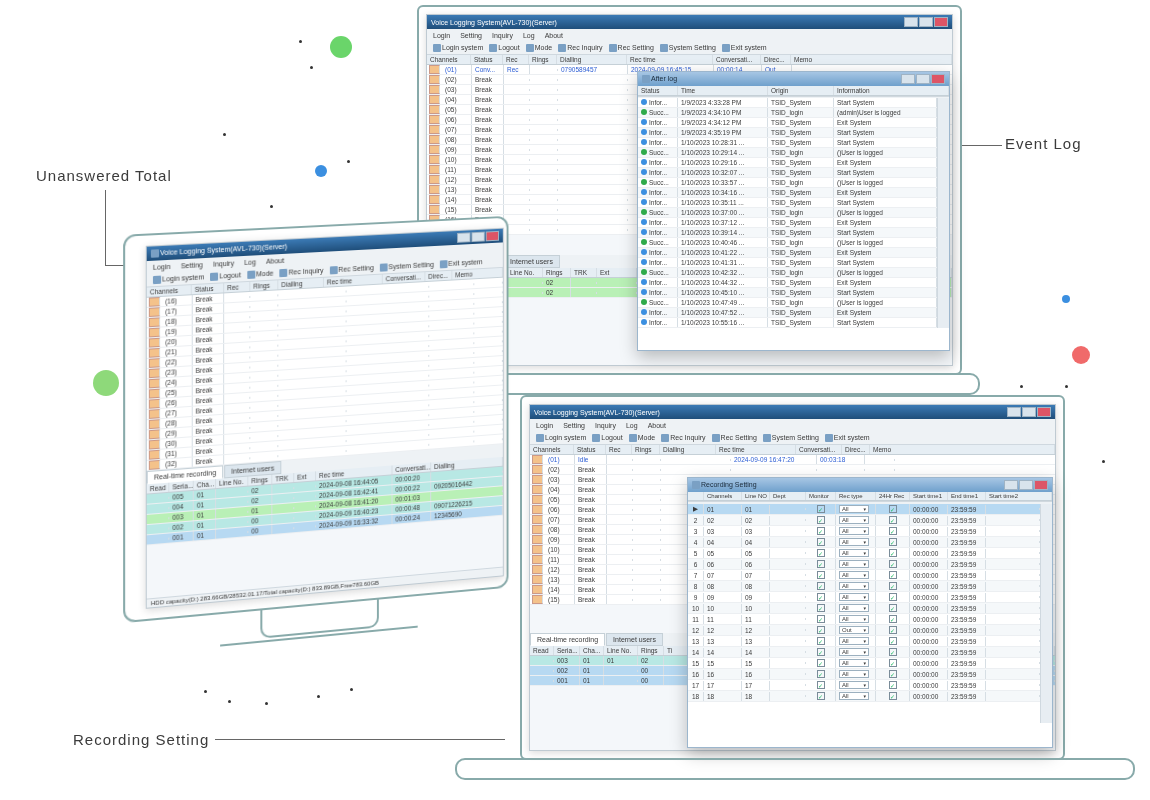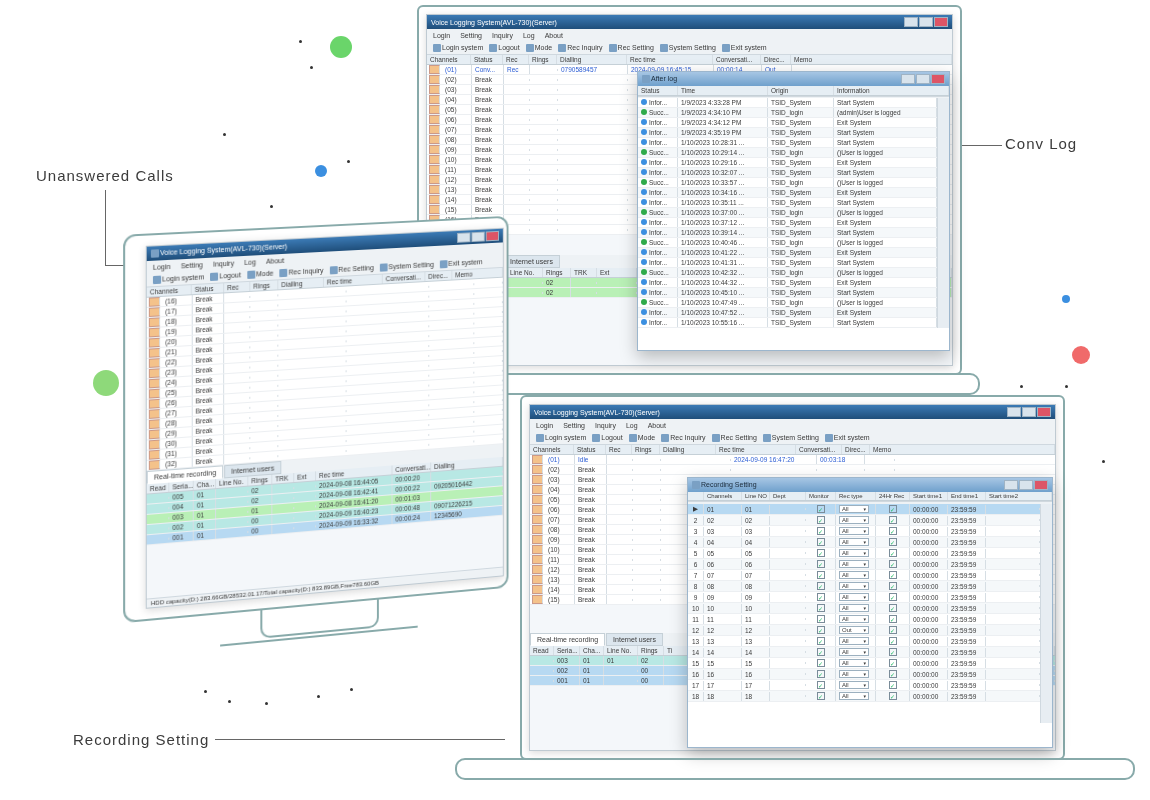--- a/index.html
+++ b/index.html
@@ -67,25 +67,25 @@
 <div class="dot" style="left:130px;top:325px;width:3px;height:3px;background:#333"></div>
 <div class="dot" style="left:270px;top:205px;width:3px;height:3px;background:#333"></div>
 <div class="dot" style="left:223px;top:133px;width:3px;height:3px;background:#333"></div>
 <div class="dot" style="left:1102px;top:460px;width:3px;height:3px;background:#333"></div>
 <div class="dot" style="left:204px;top:690px;width:3px;height:3px;background:#333"></div>
 <div class="dot" style="left:228px;top:700px;width:3px;height:3px;background:#333"></div>
 <div class="dot" style="left:265px;top:702px;width:3px;height:3px;background:#333"></div>
 <div class="dot" style="left:317px;top:695px;width:3px;height:3px;background:#333"></div>
 <div class="dot" style="left:350px;top:688px;width:3px;height:3px;background:#333"></div>
 
-<div class="label" style="left:36px;top:167px">Unanswered Calls</div>
+<div class="label" style="left:36px;top:167px">Unanswered Total</div>
 <div class="leader" style="left:105px;top:190px;width:0;height:75px;border-left-width:1px"></div>
 <div class="leader" style="left:105px;top:265px;width:60px;height:0;border-top-width:1px"></div>
 
-<div class="label" style="left:1005px;top:135px">Conv Log</div>
+<div class="label" style="left:1005px;top:135px">Event Log</div>
 <div class="leader" style="left:960px;top:145px;width:42px;height:0;border-top-width:1px"></div>
 <div class="leader" style="left:960px;top:145px;width:0;height:130px;border-left-width:1px"></div>
 <div class="leader" style="left:950px;top:275px;width:10px;height:0;border-top-width:1px"></div>
 
 <div class="label" style="left:73px;top:731px">Recording Setting</div>
 <div class="leader" style="left:215px;top:739px;width:290px;height:0;border-top-width:1px"></div>
 
 <div class="device" style="left:417px;top:5px;width:545px;height:370px">
   <div class="win" style="left:7px;top:7px;right:7px;bottom:7px">
     <div class="titlebar">

